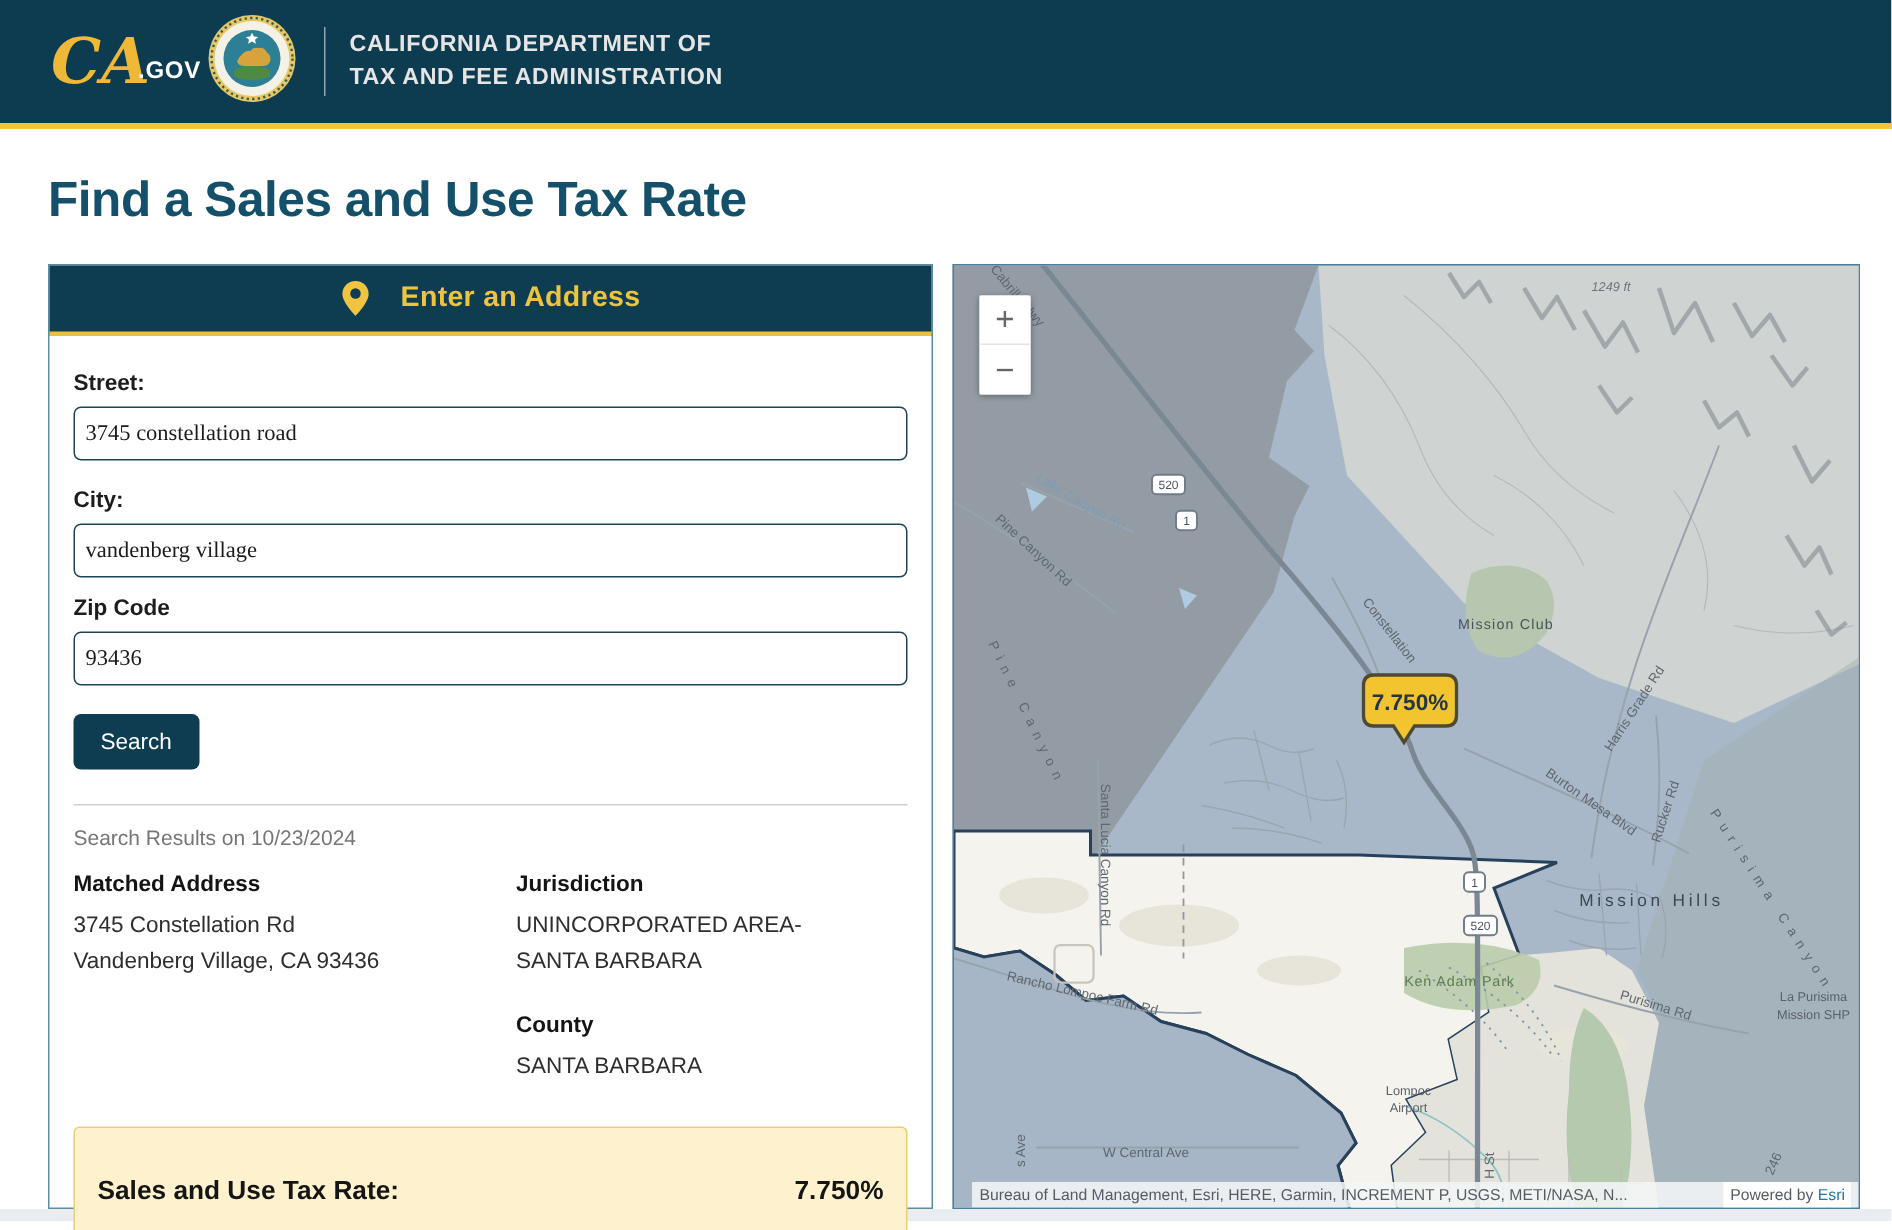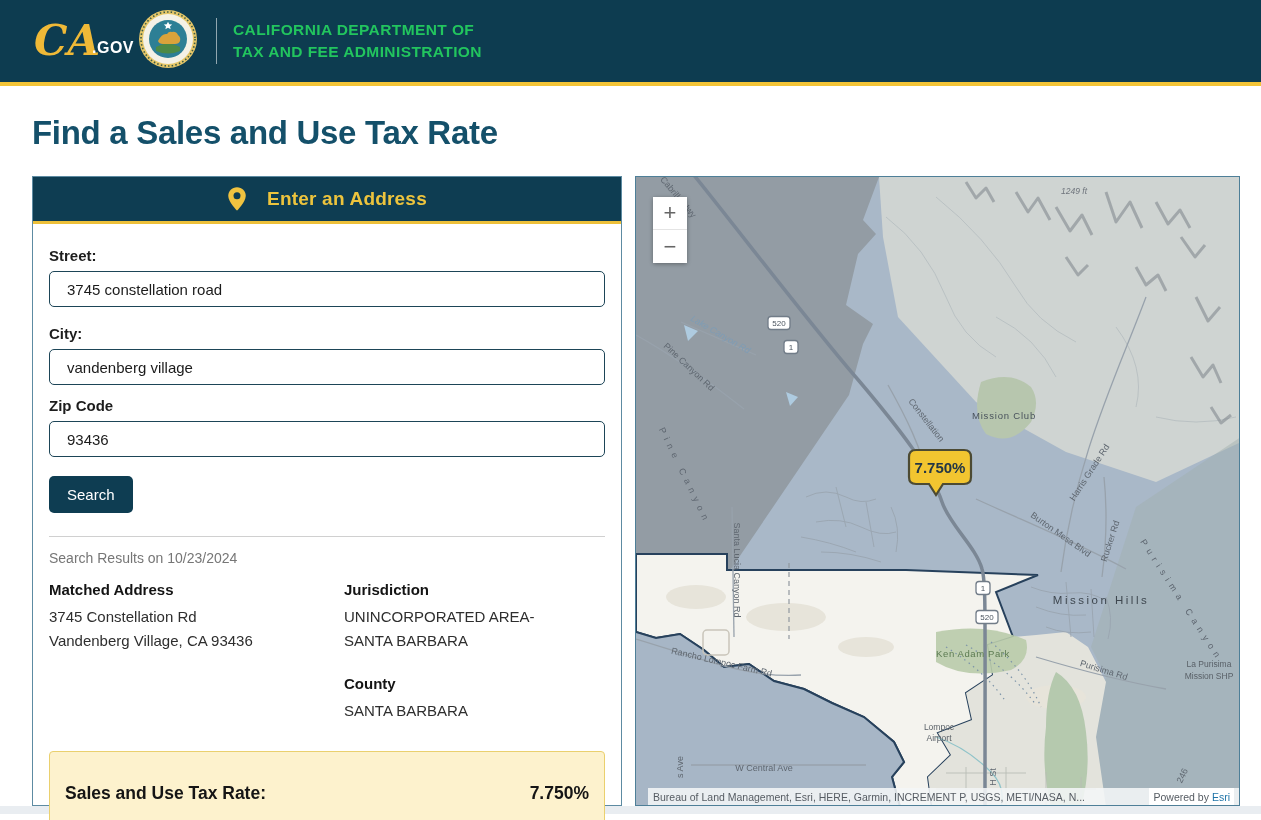--- a/index.html
+++ b/index.html
@@ -9,37 +9,37 @@
   
   header { height:86px; background:#0d3c50; border-bottom:4px solid #f3c437;
            display:flex; align-items:center; padding:0 0 0 34px; }
   .logo { display:flex; align-items:flex-end; cursor:pointer; width:78px; }
   .logo .ca { font-family:"DejaVu Serif", serif; font-style:italic; font-weight:bold;
               font-size:42px; line-height:.85; color:#efb937; }
   .logo .gov { font-size:16px; font-weight:bold; color:#ffffff; margin-left:-8px;
                position:relative; bottom:2px; letter-spacing:.5px; }
   .seal { margin-left:26px; }
   .hdr-div { width:1px; height:46px; background:rgba(255,255,255,.55); margin:0 16px 0 18px; }
-  .dept { color:#22c55e; font-weight:bold; font-size:15.5px; line-height:1.4; letter-spacing:.4px; }
+  .dept { color:#e5e5e5; font-weight:bold; font-size:15.5px; line-height:1.4; letter-spacing:.4px; }
 
   
   main { padding:28px 0 0 32px; }
   h1 { font-size:33px; font-weight:bold; color:#14506a; letter-spacing:-.3px; }
 
   .row { display:flex; margin-top:24px; }
 
   
   .panel { width:590px; height:630px; border:1px solid #5d8ba2; background:#fff; }
   .panel-hd { height:47px; background:#0e3d52; border-bottom:3px solid #edc03a;
               display:flex; align-items:center; justify-content:center; gap:20px; }
   .panel-hd span { color:#edc43d; font-weight:bold; font-size:19px; letter-spacing:.2px; }
   .panel-bd { padding:14px 16px 0 16px; }
   .fld-label { display:block; font-weight:bold; font-size:15px; color:#1d1d1d; margin:9px 0 7px; }
   .fld { width:556px; height:36px; border:1.5px solid #1d4557; border-radius:5px;
-         padding:0 17px; font-size:15px; color:#1b1b1b; font-family:Liberation Sans, sans-serif; }
+         padding:0 7px; font-size:15px; color:#1b1b1b; font-family:Liberation Serif, serif; }
   .search-btn { margin-top:19px; background:#0e3d52; color:#fff; font-size:15px;
                 border:none; border-radius:5px; padding:10px 18px; cursor:pointer;
                 font-family:"Liberation Sans",sans-serif; }
   .panel hr { border:none; border-top:1px solid #d0d0d0; margin:23px 0 13px; }
   .res-date { color:#767676; font-size:14px; }
   .res-grid { display:grid; grid-template-columns:295px 1fr; margin-top:15px; }
   .res-h { font-weight:bold; font-size:15px; color:#141414; margin-bottom:7px; }
   .res-v { font-size:15px; color:#2e2e2e; line-height:1.6; }
   .county-blk { margin-top:22px; }
   .rate-box { margin-top:28px; background:#fdf2cd; border:1px solid #ead06e; border-radius:4px;

